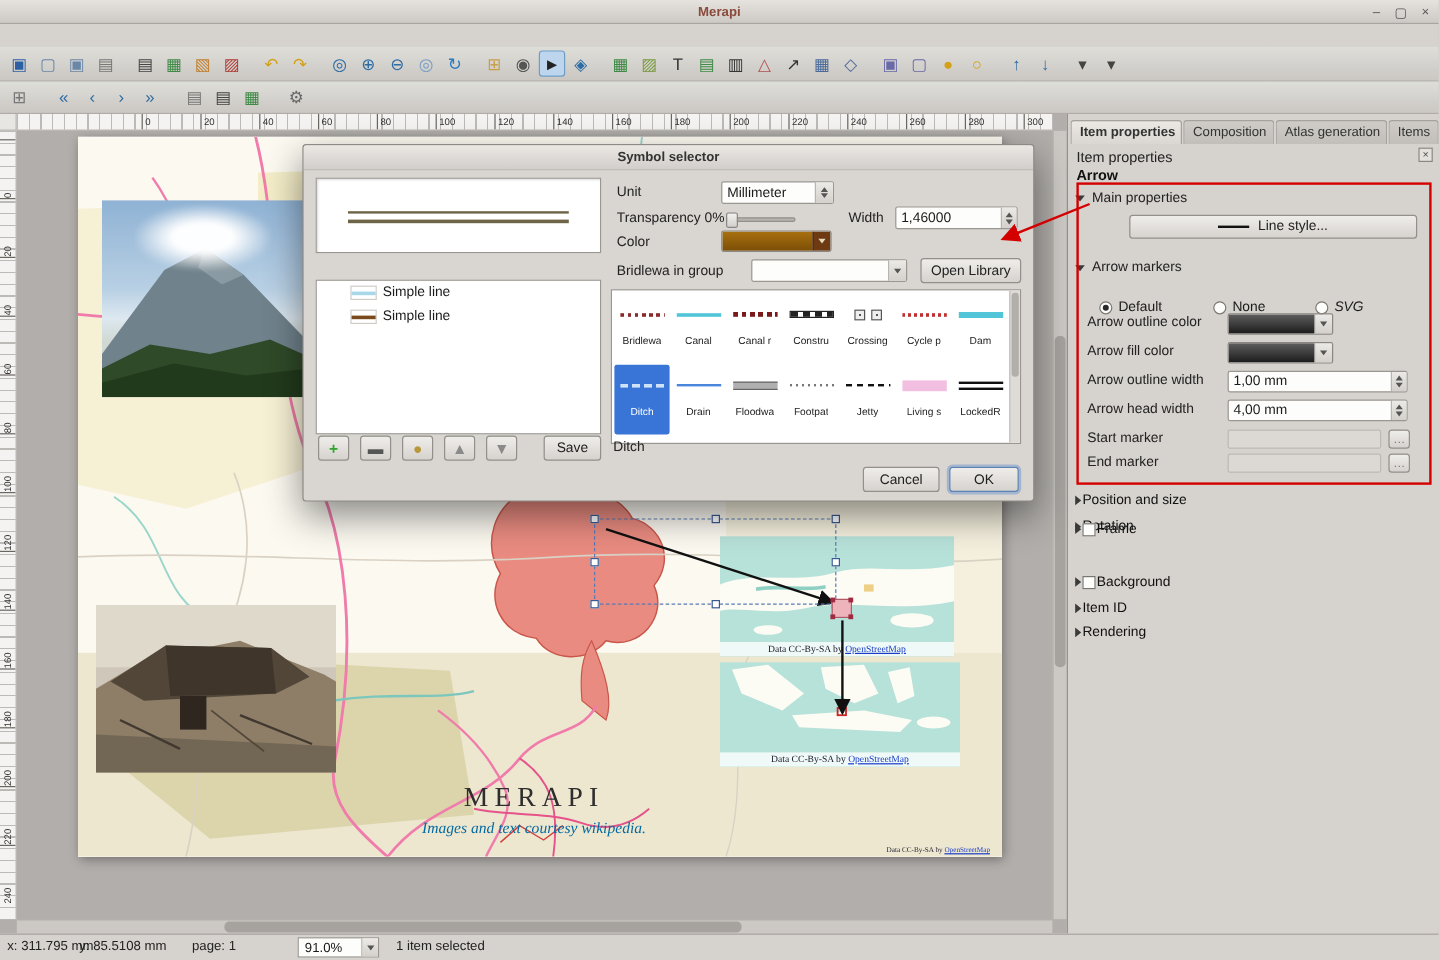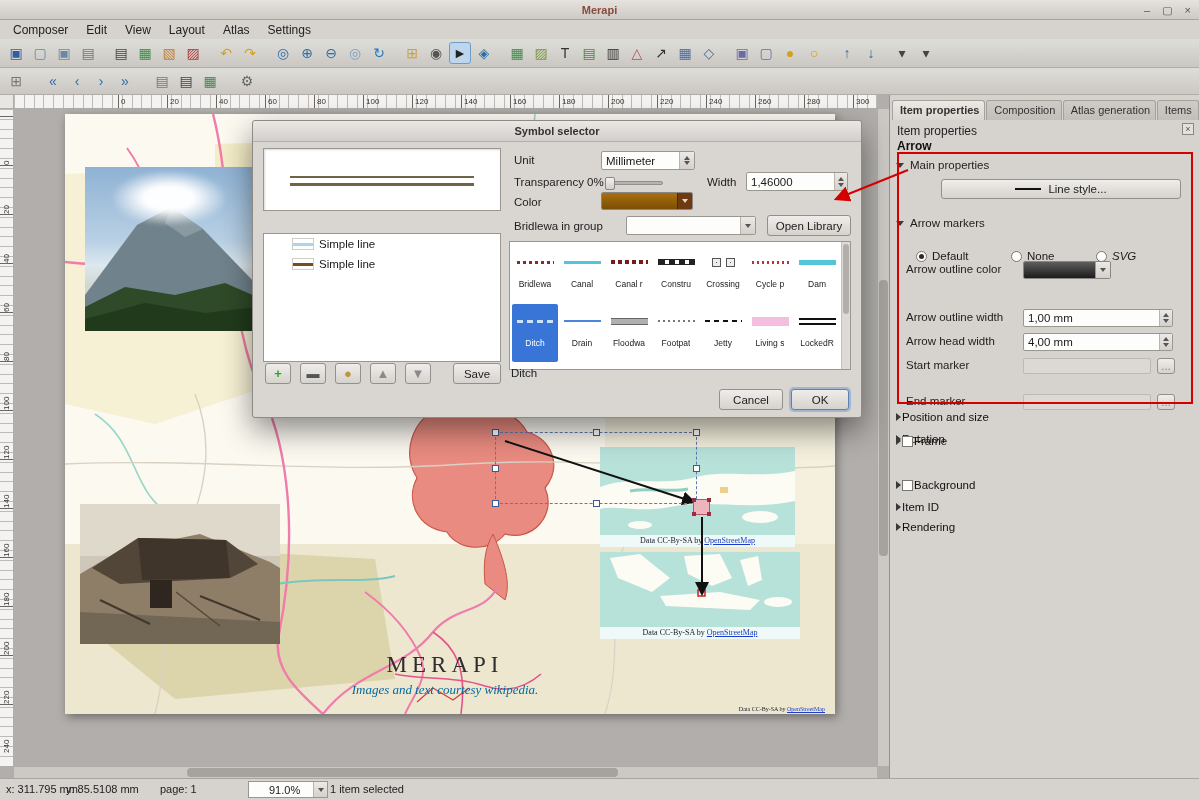--- a/index.html
+++ b/index.html
@@ -176,53 +176,39 @@
   .cb { width:11px; height:11px; border:1px solid #7a7672; background:#fdfdfc; display:inline-block; }
   .sect { position:absolute; left:6px; display:flex; align-items:center; gap:1px; font-size:11.5px; color:#111; }
 
   
   .anno-rect { position:absolute; left:897px; top:152px; width:296px; height:252px; border:2px solid #d40000; z-index:60; pointer-events:none; }
   .anno-svg { position:absolute; inset:0; width:1199px; height:800px; z-index:61; pointer-events:none; }
 
   
   .statusbar { position:absolute; left:0; top:778px; width:1199px; height:22px; background:#d6d2ce; border-top:1px solid #a8a4a0; font-size:11px; }
   .sb-item { position:absolute; top:4px; color:#222; }
-  .sb-zoom { position:absolute; left:248px; top:2px; width:80px; height:17px; background:#fdfdfc; border:1px solid #9a9690;
-    display:flex; align-items:center; padding-left:20px; font-size:11px;text-align:center; }
+  .sb-zoom { position:absolute; left:248px; top:2px; width:68px; height:17px; background:#fdfdfc; border:1px solid #9a9690;
+    display:flex; align-items:center; padding-left:5px; font-size:11px;text-align:center; }
   .sb-zoom .carr { margin-left:auto; width:14px; height:100%; border-left:1px solid #b8b4b0; background:linear-gradient(#eceae6,#d4d0cc);
     display:flex; align-items:center; justify-content:center; }
 </style>
 </head>
 <body>
 
 <div class="app">
 
   <div class="titlebar">
     <span class="titlebar-title">Merapi</span>
     <span class="win-controls">
       <span>–</span>
       <span>▢</span>
       <span>×</span>
     </span>
   </div>
 
-  <div class="menubar">
-
-      <span class="menu-item">Composer</span>
-
-      <span class="menu-item">Edit</span>
-
-      <span class="menu-item">View</span>
-
-      <span class="menu-item">Layout</span>
-
-      <span class="menu-item">Atlas</span>
-
-      <span class="menu-item">Settings</span>
-    </div>
 
   <div class="toolbar toolbar1">
 
       <span class="tbtn">
         <span class="glyph" style="color: rgb(46, 95, 163);">▣</span>
       </span>
 
       <span class="tbtn">
         <span class="glyph" style="color: rgb(106, 135, 168);">▢</span>
       </span>
@@ -631,20 +617,29 @@
 
     <div class="prow" style="top:166px;">
       <span class="plabel">Arrow outline color</span>
       <span class="colorbtn p-colorbtn">
         <span class="swatch swatch-dark"></span>
         <span class="cbarr cbarr-dark">
             <i class="tri-d"></i>
           </span>
       </span>
     </div>
+    <div class="prow" style="top:190px;">
+      <span class="plabel">Arrow fill color</span>
+      <span class="colorbtn p-colorbtn">
+        <span class="swatch swatch-dark"></span>
+        <span class="cbarr cbarr-dark">
+            <i class="tri-d"></i>
+          </span>
+      </span>
+    </div>
     <div class="prow" style="top:214px;">
       <span class="plabel">Arrow outline width</span>
       <span class="spinbox p-spin">
         <span>1,00 mm</span>
         <span class="sarr">
             <i class="tri-u"></i>
             <i class="tri-d"></i>
           </span>
       </span>
     </div>
@@ -656,21 +651,21 @@
             <i class="tri-u"></i>
             <i class="tri-d"></i>
           </span>
       </span>
     </div>
     <div class="prow" style="top:262px;">
       <span class="plabel">Start marker</span>
       <span class="marker-field"></span>
       <span class="btn dots-btn">…</span>
     </div>
-    <div class="prow" style="top:298px;text-align:right;">
+    <div class="prow" style="top:282px;text-align:right;">
       <span class="plabel">End marker</span>
       <span class="marker-field"></span>
       <span class="btn dots-btn">…</span>
     </div>
 
     <div class="sect" style="top:316px;">
       <i class="tri-r"></i>
       <span>Position and size</span>
     </div>
     <div class="sect" style="top:338px;">

